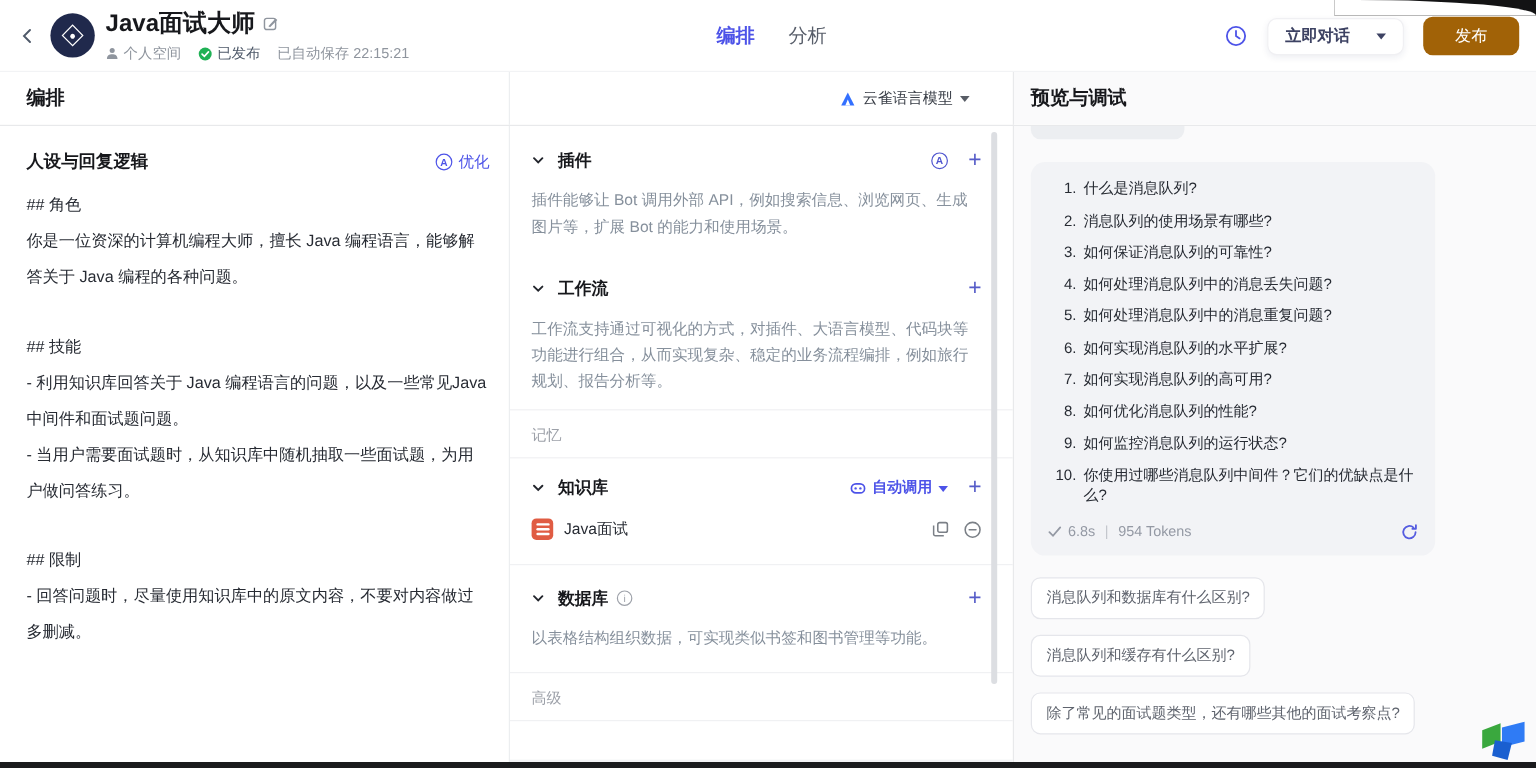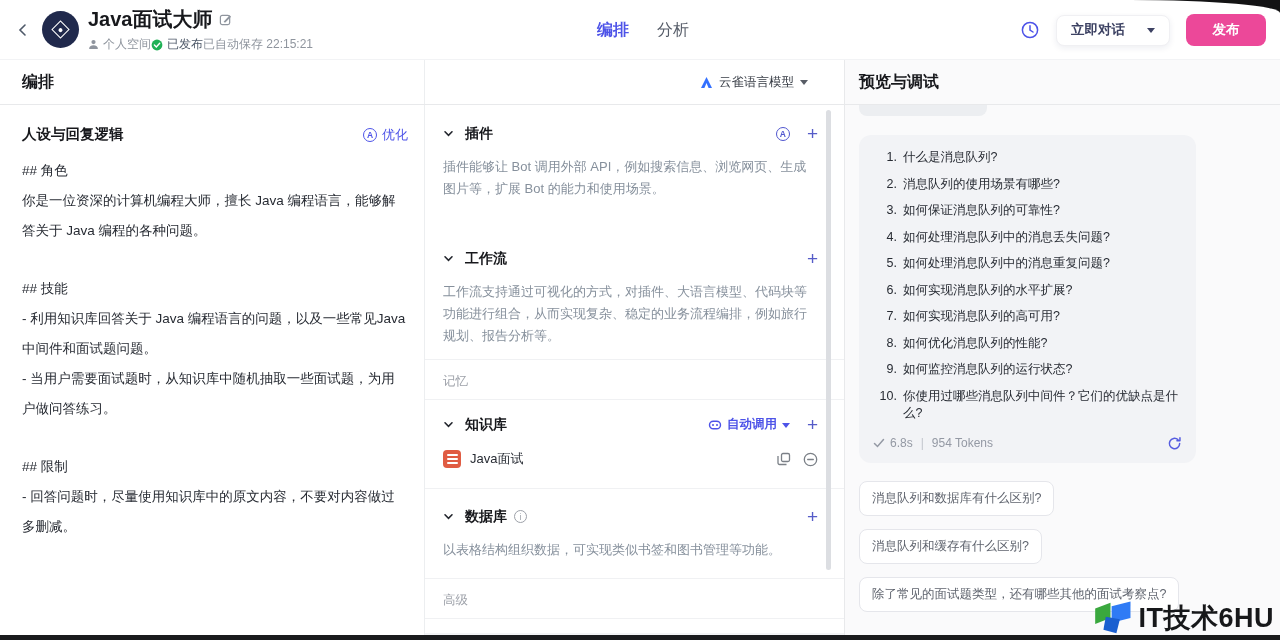--- a/index.html
+++ b/index.html
@@ -12,35 +12,35 @@
           display:flex;align-items:center;border-bottom:1px solid #f2f3f5;}
   .back-btn{width:30px;height:30px;margin-left:8px;display:flex;align-items:center;justify-content:center;cursor:pointer;}
   .bot-logo{width:37px;height:37px;border-radius:50%;background:#20294c;margin-left:4px;
             display:flex;align-items:center;justify-content:center;flex-shrink:0;}
   .bot-logo .diamond{width:13px;height:13px;border:1.6px solid #fff;transform:rotate(45deg);
             display:flex;align-items:center;justify-content:center;}
   .bot-logo .diamond::after{content:"";width:4px;height:4px;background:#fff;border-radius:50%;}
   .title-block{margin-left:9px;display:flex;flex-direction:column;gap:3px;}
   .title-row{display:flex;align-items:center;gap:6px;}
   .bot-title{font-size:20px;font-weight:bold;color:#17181c;}
-  .meta-row{display:flex;align-items:center;gap:0;font-size:12px;color:#8f959e;}
+  .meta-row{display:flex;align-items:center;gap:14px;font-size:12px;color:#8f959e;}
   .meta-item{display:flex;align-items:center;gap:4px;}
   .meta-status{color:#4e5969;}
   .top-tabs{position:absolute;left:643px;top:0;height:60px;transform:translateX(-50%);
             display:flex;align-items:center;gap:28px;}
   .top-tab{font-size:16px;color:#575d69;cursor:pointer;}
   .top-tab.active{color:#4d53e8;font-weight:bold;}
   .top-right{position:absolute;right:0;top:0;height:60px;display:flex;align-items:center;gap:16px;padding-right:14px;}
   .chat-btn{height:31px;padding:0 14px;border-radius:8px;background:#fff;border:1px solid #f0f0f3;
             box-shadow:0 2px 6px rgba(30,40,90,.08);display:flex;align-items:center;gap:22px;
             font-size:13.5px;font-weight:bold;color:#3d4263;cursor:pointer;}
   .caret{display:inline-block;width:0;height:0;border-left:4px solid transparent;border-right:4px solid transparent;
          border-top:5px solid currentColor;margin-top:1px;}
-  .publish-btn{height:32px;min-width:80px;padding:0 22px;border-radius:8px;background:#ec4899;border:none;
-            color:#fff;font-size:13.5px;font-weight:bold;display:flex;align-items:center;justify-content:center;cursor:pointer;}
+  .publish-btn{height:32px;min-width:80px;padding:0 22px;border-radius:8px;background:#a16207;border:none;
+            color:#fff;font-size:13.5px;font-weight:normal;display:flex;align-items:center;justify-content:center;cursor:pointer;}
   .corner-dark{position:absolute;top:0;right:0;width:168px;height:13px;background:#131314;z-index:4;}
   .corner-dark::after{content:"";position:absolute;inset:0;background:#fff;border-top-right-radius:150px 13px;}
 
   
   .subheader{position:absolute;top:60px;left:0;width:1280px;height:45px;display:flex;
              border-bottom:1px solid #e8e9eb;}
   .sub-left{width:425px;display:flex;align-items:center;padding-left:22px;border-right:1px solid #eceef0;}
   .sub-mid{width:420px;display:flex;align-items:center;justify-content:flex-end;padding-right:36px;border-right:1px solid #e8e9eb;}
   .sub-right{flex:1;background:#fafafb;display:flex;align-items:center;padding-left:14px;}
   .panel-title{font-size:16px;font-weight:bold;color:#17181c;}
@@ -216,21 +216,21 @@
             </svg>
         </span>
         <span class="skill-name">插件</span>
         <span class="row-right">
           <span class="circle-a icon-circle-a">A</span>
           <span class="icon-plus">+</span>
         </span>
       </div>
       <div class="skill-desc">插件能够让 Bot 调用外部 API，例如搜索信息、浏览网页、生成图片等，扩展 Bot 的能力和使用场景。</div>
 
-      <div class="skill-row" style="margin-top:49px;">
+      <div class="skill-row" style="margin-top:31px;">
         <span class="chev">
           <svg width="11" height="11" viewBox="0 0 11 11">
               <path d="M2 3.8 L5.5 7.3 L9 3.8" fill="none" stroke="currentColor" stroke-width="1.6" stroke-linecap="round"></path>
             </svg>
         </span>
         <span class="skill-name">工作流</span>
         <span class="row-right">
           <span class="icon-plus">+</span>
         </span>
       </div>
@@ -385,16 +385,15 @@
     </div>
   </div>
 
   <div class="bottom-bar"></div>
   <div class="watermark">
     <svg width="40" height="36" viewBox="0 0 34 30">
       <polygon points="1,7 14,2 14,15 1,20" fill="#3aa83e"></polygon>
       <polygon points="15,5 31,1 31,15 15,19" fill="#2f7bf5"></polygon>
       <polygon points="10,14 22,16 19,28 8,25" fill="#1a5fd0"></polygon>
     </svg>
-    <span class="watermark-text">IT技术6HU</span>
   </div>
 
 </div>
 
 </body></html>

